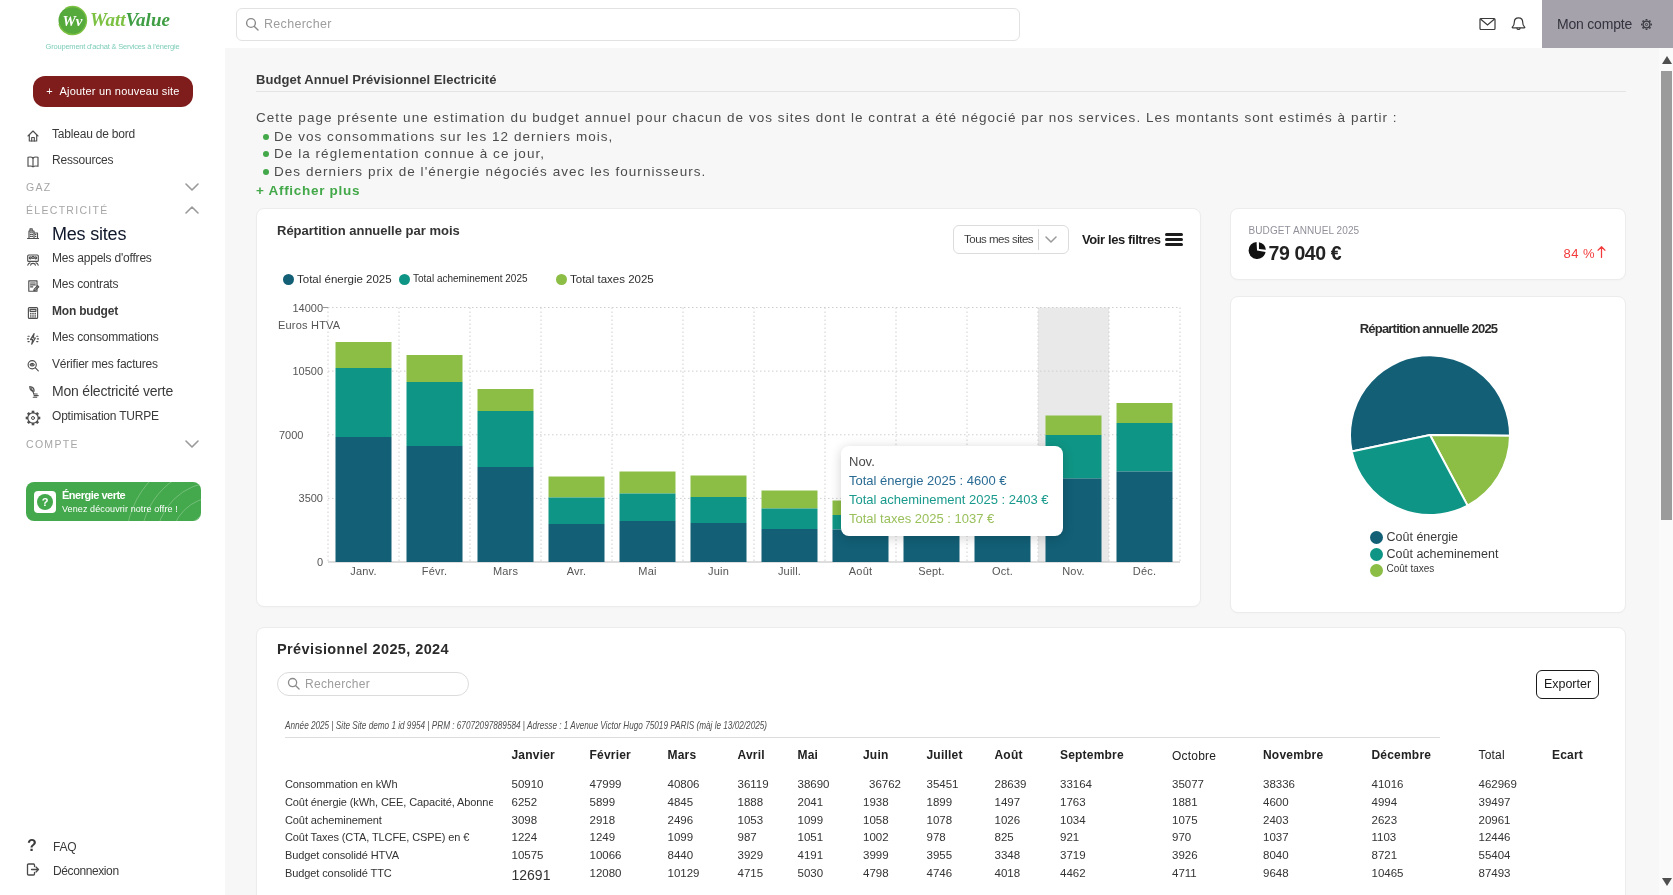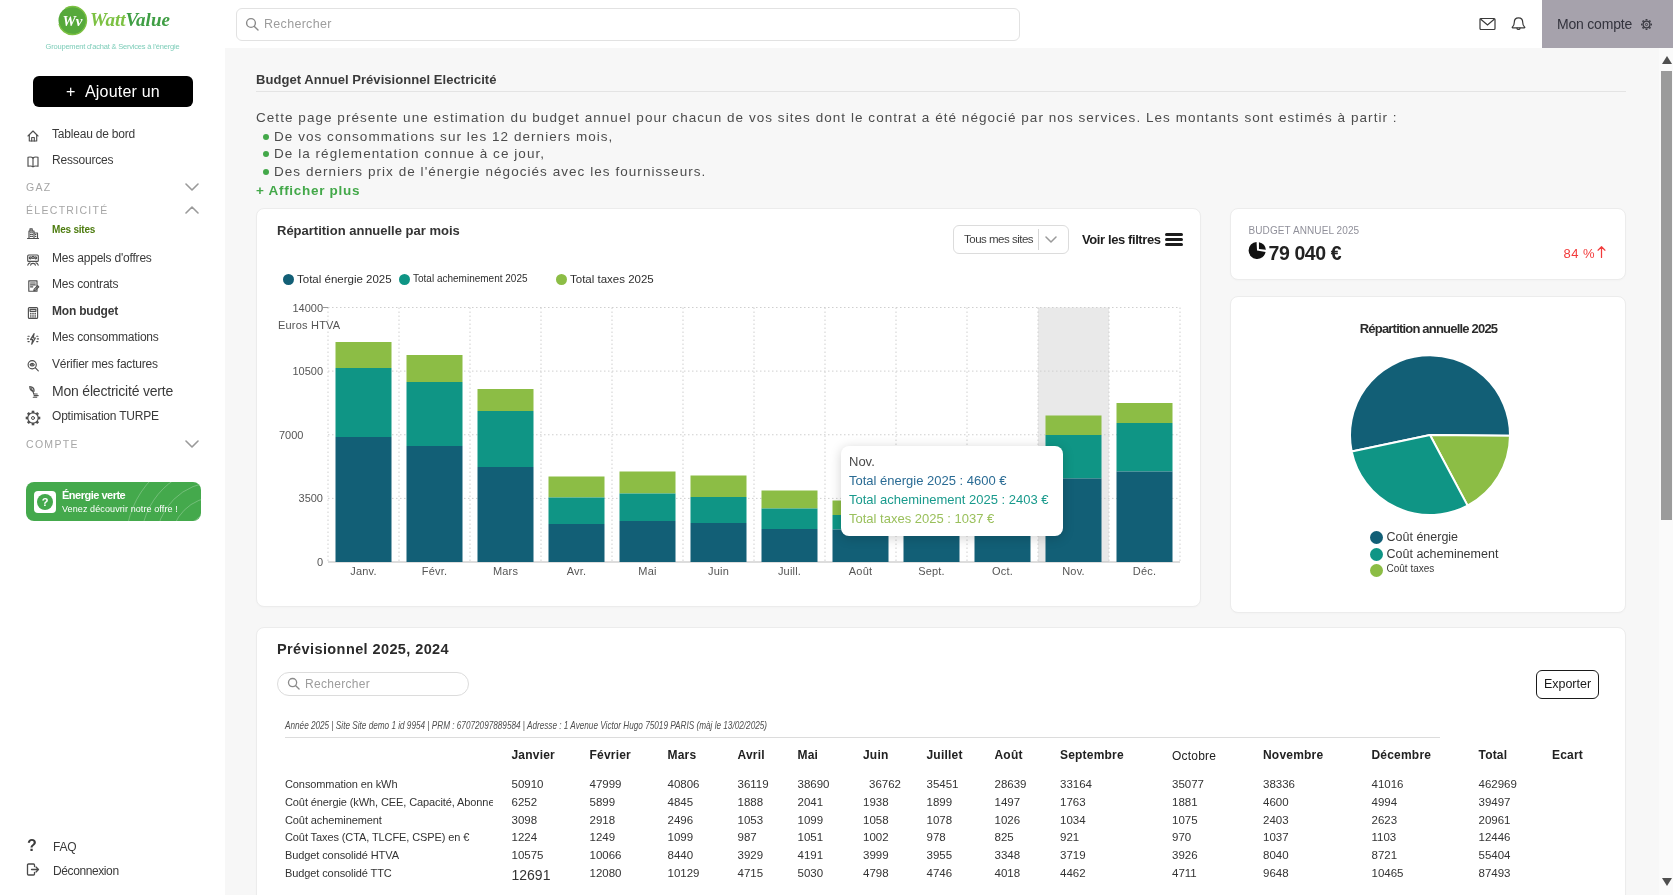--- a/index.html
+++ b/index.html
@@ -45,21 +45,21 @@
 <div class="abs" style="left:0;top:0;width:225px;height:48px;background:#fff"></div>
 
 <svg class="abs" style="left:57px;top:5px" width="31" height="31" viewBox="0 0 31 31">
     <circle cx="15.5" cy="15.5" r="14" fill="#56a93b"></circle>
     <circle cx="15.5" cy="15.5" r="14" fill="none" stroke="#7cc142" stroke-width="1.4" stroke-dasharray="40 18"></circle>
     <text x="15.5" y="21" font-family="Liberation Serif,serif" font-style="italic" font-weight="bold" font-size="15" fill="#fff" text-anchor="middle">Wv</text>
   </svg>
 <div class="abs" style="left:90px;top:9px;font-family:'Liberation Serif',serif;font-style:italic;font-weight:bold;font-size:19px"><span style="color:#7cc142">Watt</span><span style="color:#3f9e44">Value</span></div>
 <div class="abs" style="left:0px;top:42px;width:225px;text-align:center;font-size:7.5px;color:#7ecdb9;letter-spacing:-.2px">Groupement d'achat &amp; Services à l'énergie</div>
 
-<div class="abs" style="left:33px;top:76px;width:160px;height:31px;background:#000000;border-radius:6px;color:#fff;font-size:16px;text-align:center;line-height:31px;letter-spacing:.2px">+&nbsp;&nbsp;Ajouter un nouveau site</div>
+<div class="abs" style="left:33px;top:76px;width:160px;height:31px;background:#7f1d1d;border-radius:12px;color:#fff;font-size:11px;text-align:center;line-height:31px;letter-spacing:.2px">+&nbsp;&nbsp;Ajouter un nouveau site</div>
 <div style="position:absolute;left:25px;top:128px;width:15px;height:15px"><svg width="16" height="16" viewBox="0 0 16 16" fill="none" stroke="#4f4f4f" stroke-width="1.15" stroke-linecap="round" stroke-linejoin="round">
       <path d="M3 8 L8 3 L13 8"></path>
       <path d="M4.3 7 V13 H11.7 V7"></path>
       <path d="M6.7 13 V9.5 H9.3 V13"></path>
     </svg></div>
 <div style="position:absolute;left:52px;top:127px;font-size:12px;font-weight:normal;color:#3a3a3a;letter-spacing:-.2px">Tableau de bord</div>
 <div style="position:absolute;left:25px;top:154px;width:15px;height:15px"><svg width="16" height="16" viewBox="0 0 16 16" fill="none" stroke="#4f4f4f" stroke-width="1.15" stroke-linecap="round" stroke-linejoin="round">
       <path d="M8 4 C7 3 5 2.8 3 3.3 V12.3 C5 11.8 7 12 8 12.9 C9 12 11 11.8 13 12.3 V3.3 C11 2.8 9 3 8 4 Z"></path>
       <path d="M8 4.2 V12.5"></path>
     </svg></div>
@@ -72,21 +72,21 @@
 <svg style="position:absolute;left:185px;top:205.5px" width="14" height="8" viewBox="0 0 14 8" fill="none" stroke="#9a9a9a" stroke-width="1.6" stroke-linecap="round" stroke-linejoin="round">
     <polyline points="1,7 7,1 13,7"></polyline>
   </svg>
 <div style="position:absolute;left:25px;top:225px;width:15px;height:15px"><svg width="16" height="16" viewBox="0 0 16 16" fill="none" stroke="#4f4f4f" stroke-width="1.15" stroke-linecap="round" stroke-linejoin="round">
       <path d="M2.5 13.5 H13.5"></path>
       <path d="M4 13.5 V6 H9 V13.5"></path>
       <path d="M9 8 H12.5 V13.5"></path>
       <path d="M5.4 7.7 H6 M7 7.7 H7.6 M5.4 9.5 H6 M7 9.5 H7.6 M5.4 11.3 H6 M7 11.3 H7.6 M10.3 9.5 H10.9 M10.3 11.3 H10.9"></path>
       <path d="M5 6 V3.8 H7.2 V6"></path>
     </svg></div>
-<div style="position:absolute;left:52px;top:224px;font-size:10px;font-weight:bold;color:#4d7c0f;letter-spacing:-.2px">Mes sites</div>
+<div style="position:absolute;left:52px;top:224px;font-size:18px;font-weight:normal;color:#0f172a;letter-spacing:-.2px">Mes sites</div>
 <div style="position:absolute;left:25px;top:251.5px;width:15px;height:15px"><svg width="16" height="16" viewBox="0 0 16 16" fill="none" stroke="#4f4f4f" stroke-width="1.15" stroke-linecap="round" stroke-linejoin="round">
       <rect x="2.7" y="3" width="10.6" height="6.4" rx="1"></rect>
       <circle cx="5.3" cy="5.8" r="1"></circle>
       <circle cx="8" cy="5.4" r="1.1"></circle>
       <circle cx="10.7" cy="5.8" r="1"></circle>
       <path d="M2.8 13.2 C3.2 11.6 4.1 10.8 5 10.8 M5.6 13.2 C5.8 12 6.8 11.3 8 11.3 C9.2 11.3 10.2 12 10.4 13.2 M11 10.8 C11.9 10.8 12.8 11.6 13.2 13.2"></path>
     </svg></div>
 <div style="position:absolute;left:52px;top:250.5px;font-size:12px;font-weight:normal;color:#3a3a3a;letter-spacing:-.2px">Mes appels d'offres</div>
 <div style="position:absolute;left:25px;top:278px;width:15px;height:15px"><svg width="16" height="16" viewBox="0 0 16 16" fill="none" stroke="#4f4f4f" stroke-width="1.15" stroke-linecap="round" stroke-linejoin="round">
       <path d="M3.8 2.8 H12 V13.2 H3.8 Z"></path>
@@ -321,21 +321,21 @@
     <div style="position:absolute;left:410.5px;top:120.5px;font-weight:bold;font-size:12px;color:#222;letter-spacing:.2px">Mars</div>
     <div style="position:absolute;left:480.5px;top:120.5px;font-weight:bold;font-size:12px;color:#222;letter-spacing:.2px">Avril</div>
     <div style="position:absolute;left:540.5px;top:120.5px;font-weight:bold;font-size:12px;color:#222;letter-spacing:.2px">Mai</div>
     <div style="position:absolute;left:606.0px;top:120.5px;font-weight:bold;font-size:12px;color:#222;letter-spacing:.2px">Juin</div>
     <div style="position:absolute;left:669.5px;top:120.5px;font-weight:bold;font-size:12px;color:#222;letter-spacing:.2px">Juillet</div>
     <div style="position:absolute;left:737.5px;top:120.5px;font-weight:bold;font-size:12px;color:#222;letter-spacing:.2px">Août</div>
     <div style="position:absolute;left:803.0px;top:120.5px;font-weight:bold;font-size:12px;color:#222;letter-spacing:.2px">Septembre</div>
     <div style="position:absolute;left:915.0px;top:121px;font-weight:normal;font-size:12px;color:#222;letter-spacing:.2px">Octobre</div>
     <div style="position:absolute;left:1006.0px;top:120.5px;font-weight:bold;font-size:12px;color:#222;letter-spacing:.2px">Novembre</div>
     <div style="position:absolute;left:1114.5px;top:120.5px;font-weight:bold;font-size:12px;color:#222;letter-spacing:.2px">Décembre</div>
-    <div style="position:absolute;left:1221.5px;top:120.5px;font-weight:bold;font-size:12px;color:#222;letter-spacing:.2px">Total</div>
+    <div style="position:absolute;left:1221.5px;top:120.5px;font-weight:normal;font-size:12px;color:#222;letter-spacing:.2px">Total</div>
     <div style="position:absolute;left:1295.0px;top:120.5px;font-weight:bold;font-size:12px;color:#222;letter-spacing:.2px">Ecart</div>
     <div style="position:absolute;left:28.0px;top:150.5px;font-size:11px;color:#333;letter-spacing:-.1px;width:208px;white-space:nowrap;overflow:hidden">Consommation en kWh</div>
     <div style="position:absolute;left:254.5px;top:150.5px;font-size:11.5px;color:#333">50910</div>
     <div style="position:absolute;left:332.5px;top:150.5px;font-size:11.5px;color:#333">47999</div>
     <div style="position:absolute;left:410.5px;top:150.5px;font-size:11.5px;color:#333">40806</div>
     <div style="position:absolute;left:480.5px;top:150.5px;font-size:11.5px;color:#333">36119</div>
     <div style="position:absolute;left:540.5px;top:150.5px;font-size:11.5px;color:#333">38690</div>
     <div style="position:absolute;left:612px;top:150.5px;font-size:11.5px;color:#333">36762</div>
     <div style="position:absolute;left:669.5px;top:150.5px;font-size:11.5px;color:#333">35451</div>
     <div style="position:absolute;left:737.5px;top:150.5px;font-size:11.5px;color:#333">28639</div>

